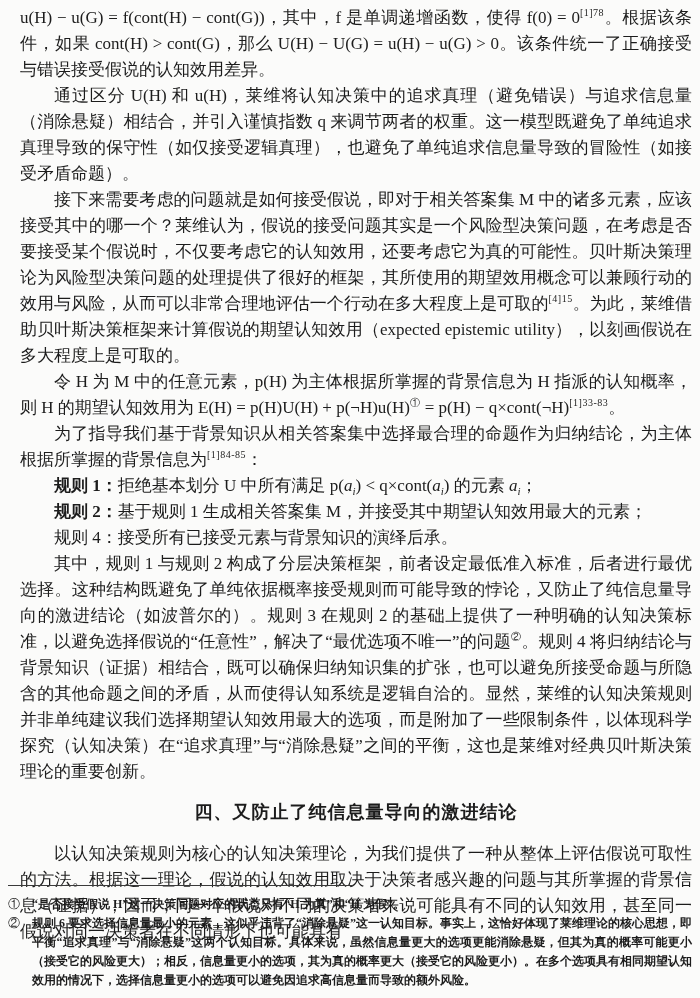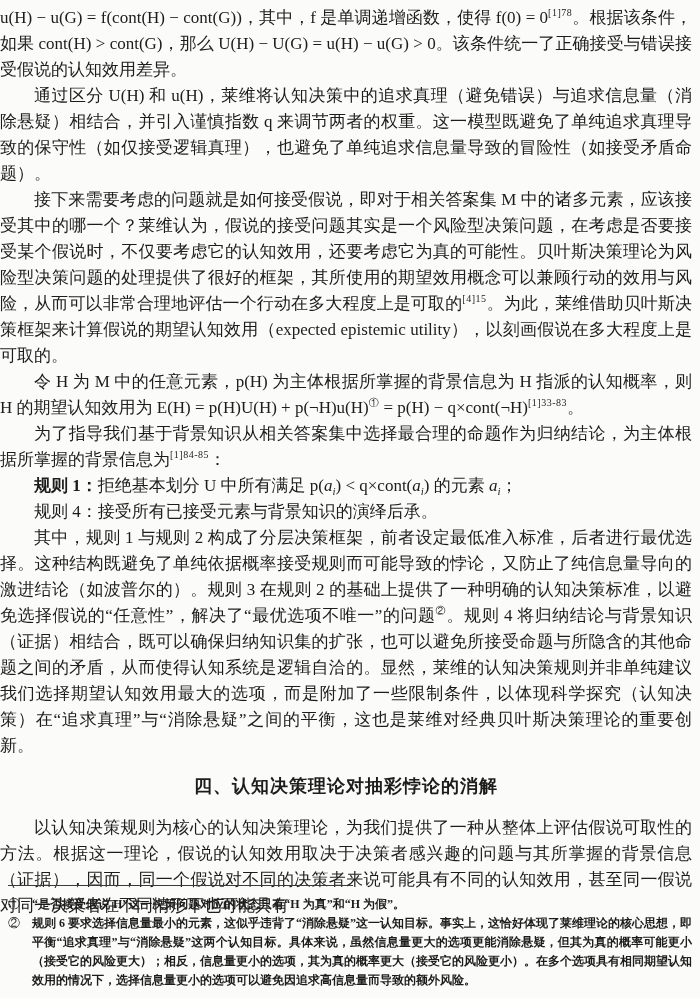--- a/index.html
+++ b/index.html
@@ -6,21 +6,21 @@
   body {
     width: 700px; height: 998px;
     background: #fbfbfa;
     color: #1c1c1c;
     font-family: "Liberation Serif", "DejaVu Serif", serif;
   }
   .page {
     position: relative;
     box-sizing: border-box;
     width: 700px; height: 998px;
-    padding: 5px 8px 10px 0;
+    padding: 5px 8px 10px 20px;
     overflow: hidden;
   }
   .para {
     margin: 0;
     font-size: 17px;
     line-height: 26px;
     text-align: justify;
     text-justify: inter-ideograph;
     text-indent: 2em;
   }
@@ -57,24 +57,25 @@
 <body>
 
 <div class="page">
 
   <p class="para no-indent"><span>u(H) − u(G) = f(cont(H) − cont(G))，其中，f 是单调递增函数，使得 f(0) = 0</span><sup>[1]78</sup><span>。根据该条件，如果 cont(H) &gt; cont(G)，那么 U(H) − U(G) = u(H) − u(G) &gt; 0。该条件统一了正确接受与错误接受假说的认知效用差异。</span></p>
   <p class="para"><span>通过区分 U(H) 和 u(H)，莱维将认知决策中的追求真理（避免错误）与追求信息量（消除悬疑）相结合，并引入谨慎指数 q 来调节两者的权重。这一模型既避免了单纯追求真理导致的保守性（如仅接受逻辑真理），也避免了单纯追求信息量导致的冒险性（如接受矛盾命题）。</span></p>
   <p class="para"><span>接下来需要考虑的问题就是如何接受假说，即对于相关答案集 M 中的诸多元素，应该接受其中的哪一个？莱维认为，假说的接受问题其实是一个风险型决策问题，在考虑是否要接受某个假说时，不仅要考虑它的认知效用，还要考虑它为真的可能性。贝叶斯决策理论为风险型决策问题的处理提供了很好的框架，其所使用的期望效用概念可以兼顾行动的效用与风险，从而可以非常合理地评估一个行动在多大程度上是可取的</span><sup>[4]15</sup><span>。为此，莱维借助贝叶斯决策框架来计算假说的期望认知效用（expected epistemic utility），以刻画假说在多大程度上是可取的。</span></p>
   <p class="para"><span>令 H 为 M 中的任意元素，p(H) 为主体根据所掌握的背景信息为 H 指派的认知概率，则 H 的期望认知效用为 E(H) = p(H)U(H) + p(¬H)u(H)</span><sup>①</sup><span> = p(H) − q×cont(¬H)</span><sup>[1]33-83</sup><span>。</span></p>
   <p class="para"><span>为了指导我们基于背景知识从相关答案集中选择最合理的命题作为归纳结论，为主体根据所掌握的背景信息为</span><sup>[1]84-85</sup><span>：</span></p>
   <p class="para"><span style="font-weight: bold;">规则 1：</span><span>拒绝基本划分 U 中所有满足 p(</span><span style="font-style: italic;">a</span><sub style="font-style: italic;">i</sub><span>) &lt; q×cont(</span><span style="font-style: italic;">a</span><sub style="font-style: italic;">i</sub><span>) 的元素 </span><span style="font-style: italic;">a</span><sub style="font-style: italic;">i</sub><span>；</span></p>
+  <p class="para"><span style="font-weight: bold;">规则 2：</span><span>基于规则 1 生成相关答案集 M，并接受其中期望认知效用最大的元素；</span></p>
   <p class="para"><span style="font-weight: normal;">规则 4：</span><span>接受所有已接受元素与背景知识的演绎后承。</span></p>
   <p class="para"><span>其中，规则 1 与规则 2 构成了分层决策框架，前者设定最低准入标准，后者进行最优选择。这种结构既避免了单纯依据概率接受规则而可能导致的悖论，又防止了纯信息量导向的激进结论（如波普尔的）。规则 3 在规则 2 的基础上提供了一种明确的认知决策标准，以避免选择假说的“任意性”，解决了“最优选项不唯一”的问题</span><sup>②</sup><span>。规则 4 将归纳结论与背景知识（证据）相结合，既可以确保归纳知识集的扩张，也可以避免所接受命题与所隐含的其他命题之间的矛盾，从而使得认知系统是逻辑自洽的。显然，莱维的认知决策规则并非单纯建议我们选择期望认知效用最大的选项，而是附加了一些限制条件，以体现科学探究（认知决策）在“追求真理”与“消除悬疑”之间的平衡，这也是莱维对经典贝叶斯决策理论的重要创新。</span></p>
 
-  <h2 class="heading">四、认知决策理论对抽彩悖论的消解</h2>
+  <h2 class="heading">四、又防止了纯信息量导向的激进结论</h2>
 
   <p class="para"><span>以认知决策规则为核心的认知决策理论，为我们提供了一种从整体上评估假说可取性的方法。根据这一理论，假说的认知效用取决于决策者感兴趣的问题与其所掌握的背景信息（证据），因而，同一个假说对不同的决策者来说可能具有不同的认知效用，甚至同一假说对同一决策者在不同情形下也可能具有</span></p>
 
   <div class="footnotes">
     <div class="fn-divider"></div>
     <div class="footnote">
       <span class="fn-marker">①</span>
       <span class="fn-text"><span>“是否接受假说 H”这一决策问题对应的状态只有“H 为真”和“H 为假”。</span></span>
     </div>
     <div class="footnote">

